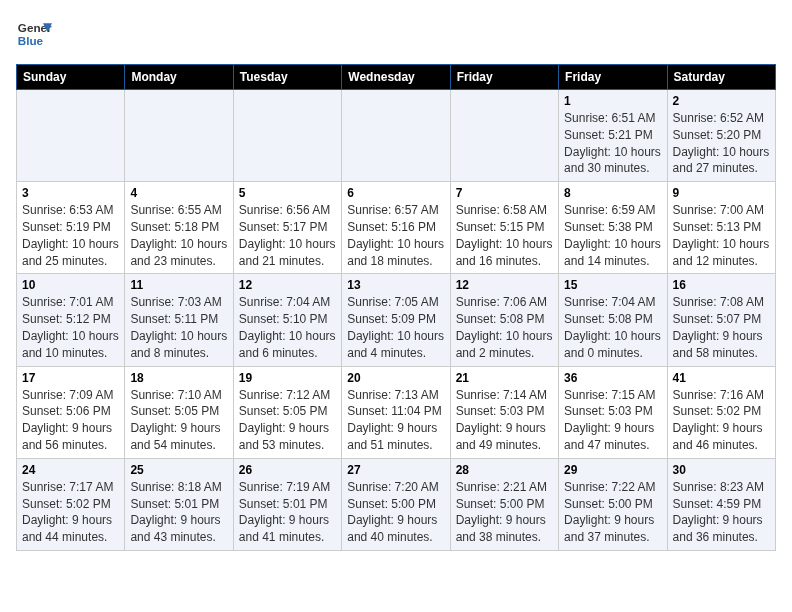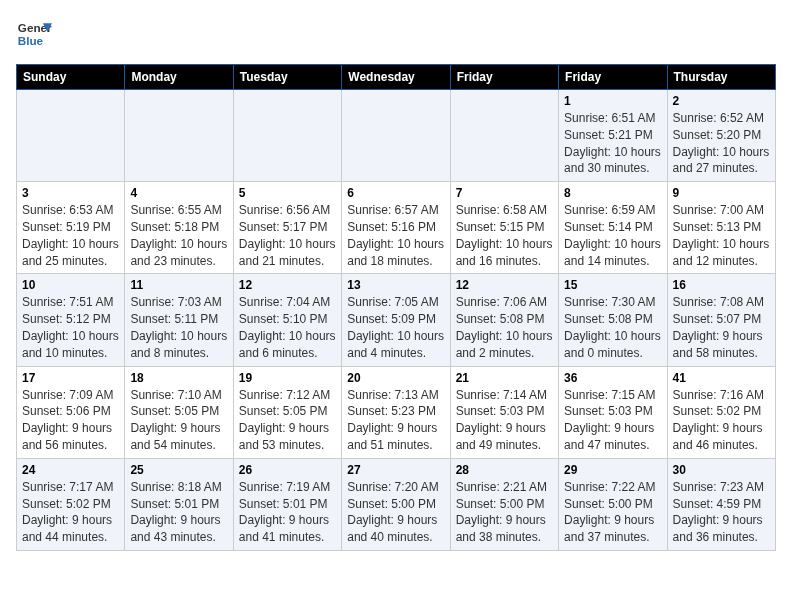--- a/index.html
+++ b/index.html
@@ -104,21 +104,21 @@
 
 <table>
   <thead>
     <tr>
     <th>Sunday</th>
         <th>Monday</th>
         <th>Tuesday</th>
         <th>Wednesday</th>
         <th>Friday</th>
         <th>Friday</th>
-        <th>Thursday</th>
+        <th>Saturday</th>
       </tr>
   </thead>
   <tbody id="calendar-body">
   <tr>
         <td class="empty"></td>
         <td class="empty"></td>
         <td class="empty"></td>
         <td class="empty"></td>
         <td class="empty"></td>
         <td>
@@ -161,34 +161,34 @@
         </td>
         <td>
           <span class="day-number">7</span>
           <div class="day-info">Sunrise: 6:58 AM
 Sunset: 5:15 PM
 Daylight: 10 hours and 16 minutes.</div>
         </td>
         <td>
           <span class="day-number">8</span>
           <div class="day-info">Sunrise: 6:59 AM
-Sunset: 5:14 PM
+Sunset: 5:38 PM
 Daylight: 10 hours and 14 minutes.</div>
         </td>
         <td>
           <span class="day-number">9</span>
           <div class="day-info">Sunrise: 7:00 AM
 Sunset: 5:13 PM
 Daylight: 10 hours and 12 minutes.</div>
         </td>
       </tr>
       <tr>
         <td>
           <span class="day-number">10</span>
-          <div class="day-info">Sunrise: 7:51 AM
+          <div class="day-info">Sunrise: 7:01 AM
 Sunset: 5:12 PM
 Daylight: 10 hours and 10 minutes.</div>
         </td>
         <td>
           <span class="day-number">11</span>
           <div class="day-info">Sunrise: 7:03 AM
 Sunset: 5:11 PM
 Daylight: 10 hours and 8 minutes.</div>
         </td>
         <td>
@@ -204,21 +204,21 @@
 Daylight: 10 hours and 4 minutes.</div>
         </td>
         <td>
           <span class="day-number">12</span>
           <div class="day-info">Sunrise: 7:06 AM
 Sunset: 5:08 PM
 Daylight: 10 hours and 2 minutes.</div>
         </td>
         <td>
           <span class="day-number">15</span>
-          <div class="day-info">Sunrise: 7:30 AM
+          <div class="day-info">Sunrise: 7:04 AM
 Sunset: 5:08 PM
 Daylight: 10 hours and 0 minutes.</div>
         </td>
         <td>
           <span class="day-number">16</span>
           <div class="day-info">Sunrise: 7:08 AM
 Sunset: 5:07 PM
 Daylight: 9 hours and 58 minutes.</div>
         </td>
       </tr>
@@ -237,21 +237,21 @@
         </td>
         <td>
           <span class="day-number">19</span>
           <div class="day-info">Sunrise: 7:12 AM
 Sunset: 5:05 PM
 Daylight: 9 hours and 53 minutes.</div>
         </td>
         <td>
           <span class="day-number">20</span>
           <div class="day-info">Sunrise: 7:13 AM
-Sunset: 5:23 PM
+Sunset: 11:04 PM
 Daylight: 9 hours and 51 minutes.</div>
         </td>
         <td>
           <span class="day-number">21</span>
           <div class="day-info">Sunrise: 7:14 AM
 Sunset: 5:03 PM
 Daylight: 9 hours and 49 minutes.</div>
         </td>
         <td>
           <span class="day-number">36</span>
@@ -298,19 +298,19 @@
 Daylight: 9 hours and 38 minutes.</div>
         </td>
         <td>
           <span class="day-number">29</span>
           <div class="day-info">Sunrise: 7:22 AM
 Sunset: 5:00 PM
 Daylight: 9 hours and 37 minutes.</div>
         </td>
         <td>
           <span class="day-number">30</span>
-          <div class="day-info">Sunrise: 7:23 AM
+          <div class="day-info">Sunrise: 8:23 AM
 Sunset: 4:59 PM
 Daylight: 9 hours and 36 minutes.</div>
         </td>
       </tr>
     </tbody>
 </table>
 
 </body></html>

